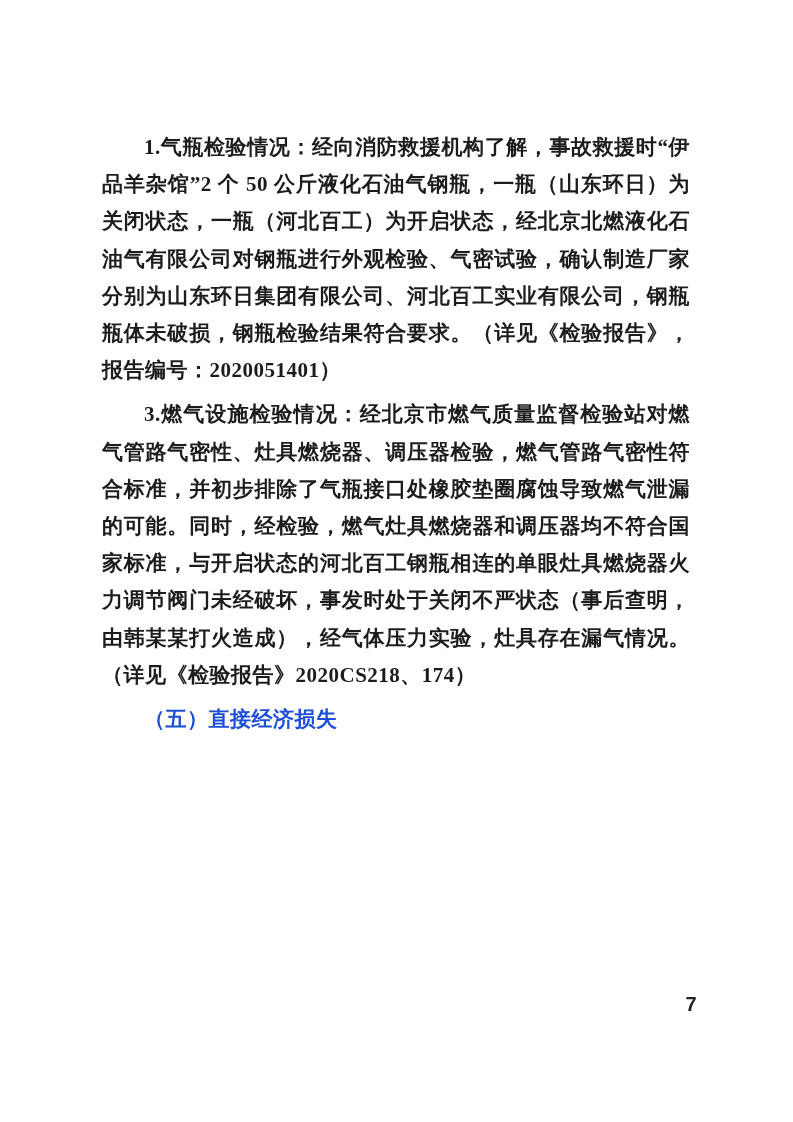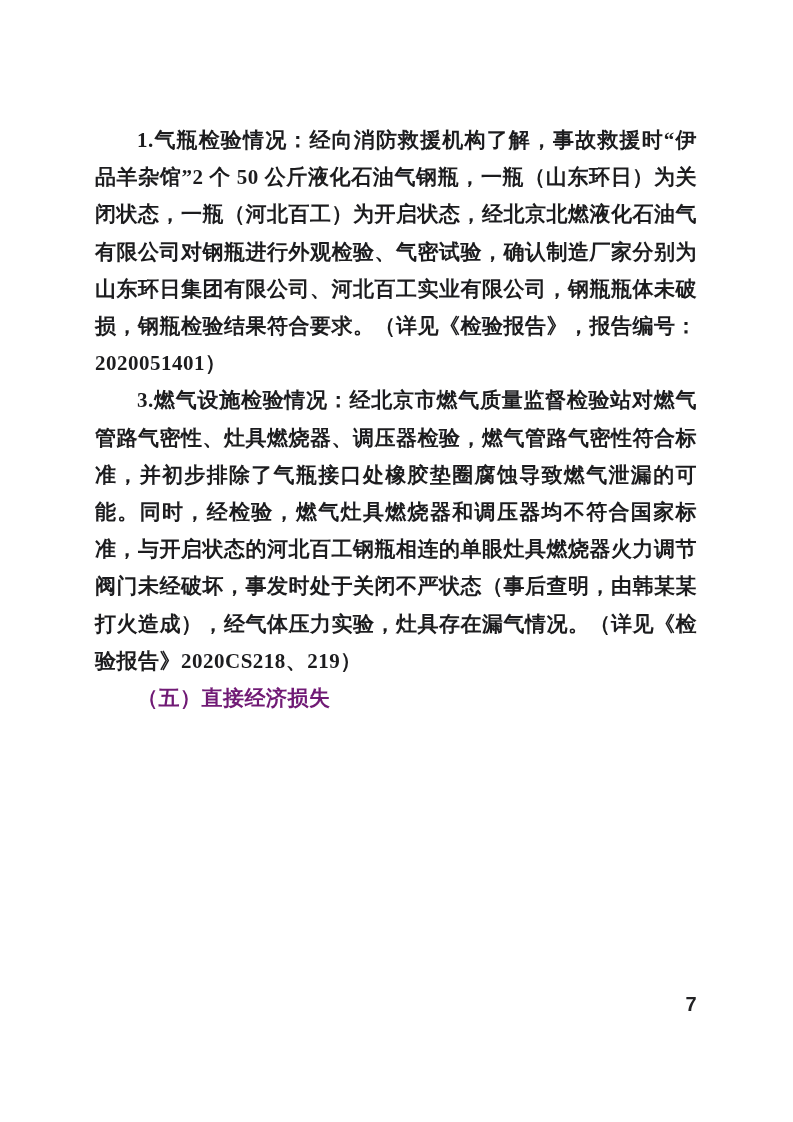--- a/index.html
+++ b/index.html
@@ -23,42 +23,42 @@
     width: 602px;
     color: #1c1c1e;
     font-size: 21px;
     line-height: 37.2px;
     text-align: justify;
     text-justify: inter-character;
     font-weight: 600;
     letter-spacing: 0.5px;
   }
   .text-block p {
-    margin: 0;
+    margin: 7px;
     text-indent: 2em;
   }
   .section-heading {
     font-weight: 700;
-    color: #701a75;
+    color: #1d4ed8;
   }
   .page-number {
     position: absolute;
     left: 676px;
     top: 993px;
     width: 30px;
     text-align: center;
     font-size: 20px;
     font-weight: 600;
     color: #222224;
     font-family: "Liberation Sans", "DejaVu Sans", sans-serif;
   }
 </style>
 </head>
 <body>
 
 <div class="page">
   <div class="text-block">
     <p>1.气瓶检验情况：经向消防救援机构了解，事故救援时“伊品羊杂馆”2 个 50 公斤液化石油气钢瓶，一瓶（山东环日）为关闭状态，一瓶（河北百工）为开启状态，经北京北燃液化石油气有限公司对钢瓶进行外观检验、气密试验，确认制造厂家分别为山东环日集团有限公司、河北百工实业有限公司，钢瓶瓶体未破损，钢瓶检验结果符合要求。（详见《检验报告》，报告编号：2020051401）</p>
-    <p>3.燃气设施检验情况：经北京市燃气质量监督检验站对燃气管路气密性、灶具燃烧器、调压器检验，燃气管路气密性符合标准，并初步排除了气瓶接口处橡胶垫圈腐蚀导致燃气泄漏的可能。同时，经检验，燃气灶具燃烧器和调压器均不符合国家标准，与开启状态的河北百工钢瓶相连的单眼灶具燃烧器火力调节阀门未经破坏，事发时处于关闭不严状态（事后查明，由韩某某打火造成），经气体压力实验，灶具存在漏气情况。（详见《检验报告》2020CS218、219）</p>
+    <p>3.燃气设施检验情况：经北京市燃气质量监督检验站对燃气管路气密性、灶具燃烧器、调压器检验，燃气管路气密性符合标准，并初步排除了气瓶接口处橡胶垫圈腐蚀导致燃气泄漏的可能。同时，经检验，燃气灶具燃烧器和调压器均不符合国家标准，与开启状态的河北百工钢瓶相连的单眼灶具燃烧器火力调节阀门未经破坏，事发时处于关闭不严状态（事后查明，由韩某某打火造成），经气体压力实验，灶具存在漏气情况。（详见《检验报告》2020CS218、174）</p>
     <p class="section-heading">（五）直接经济损失</p>
   </div>
   <div class="page-number">7</div>
 </div>
 
 </body></html>

